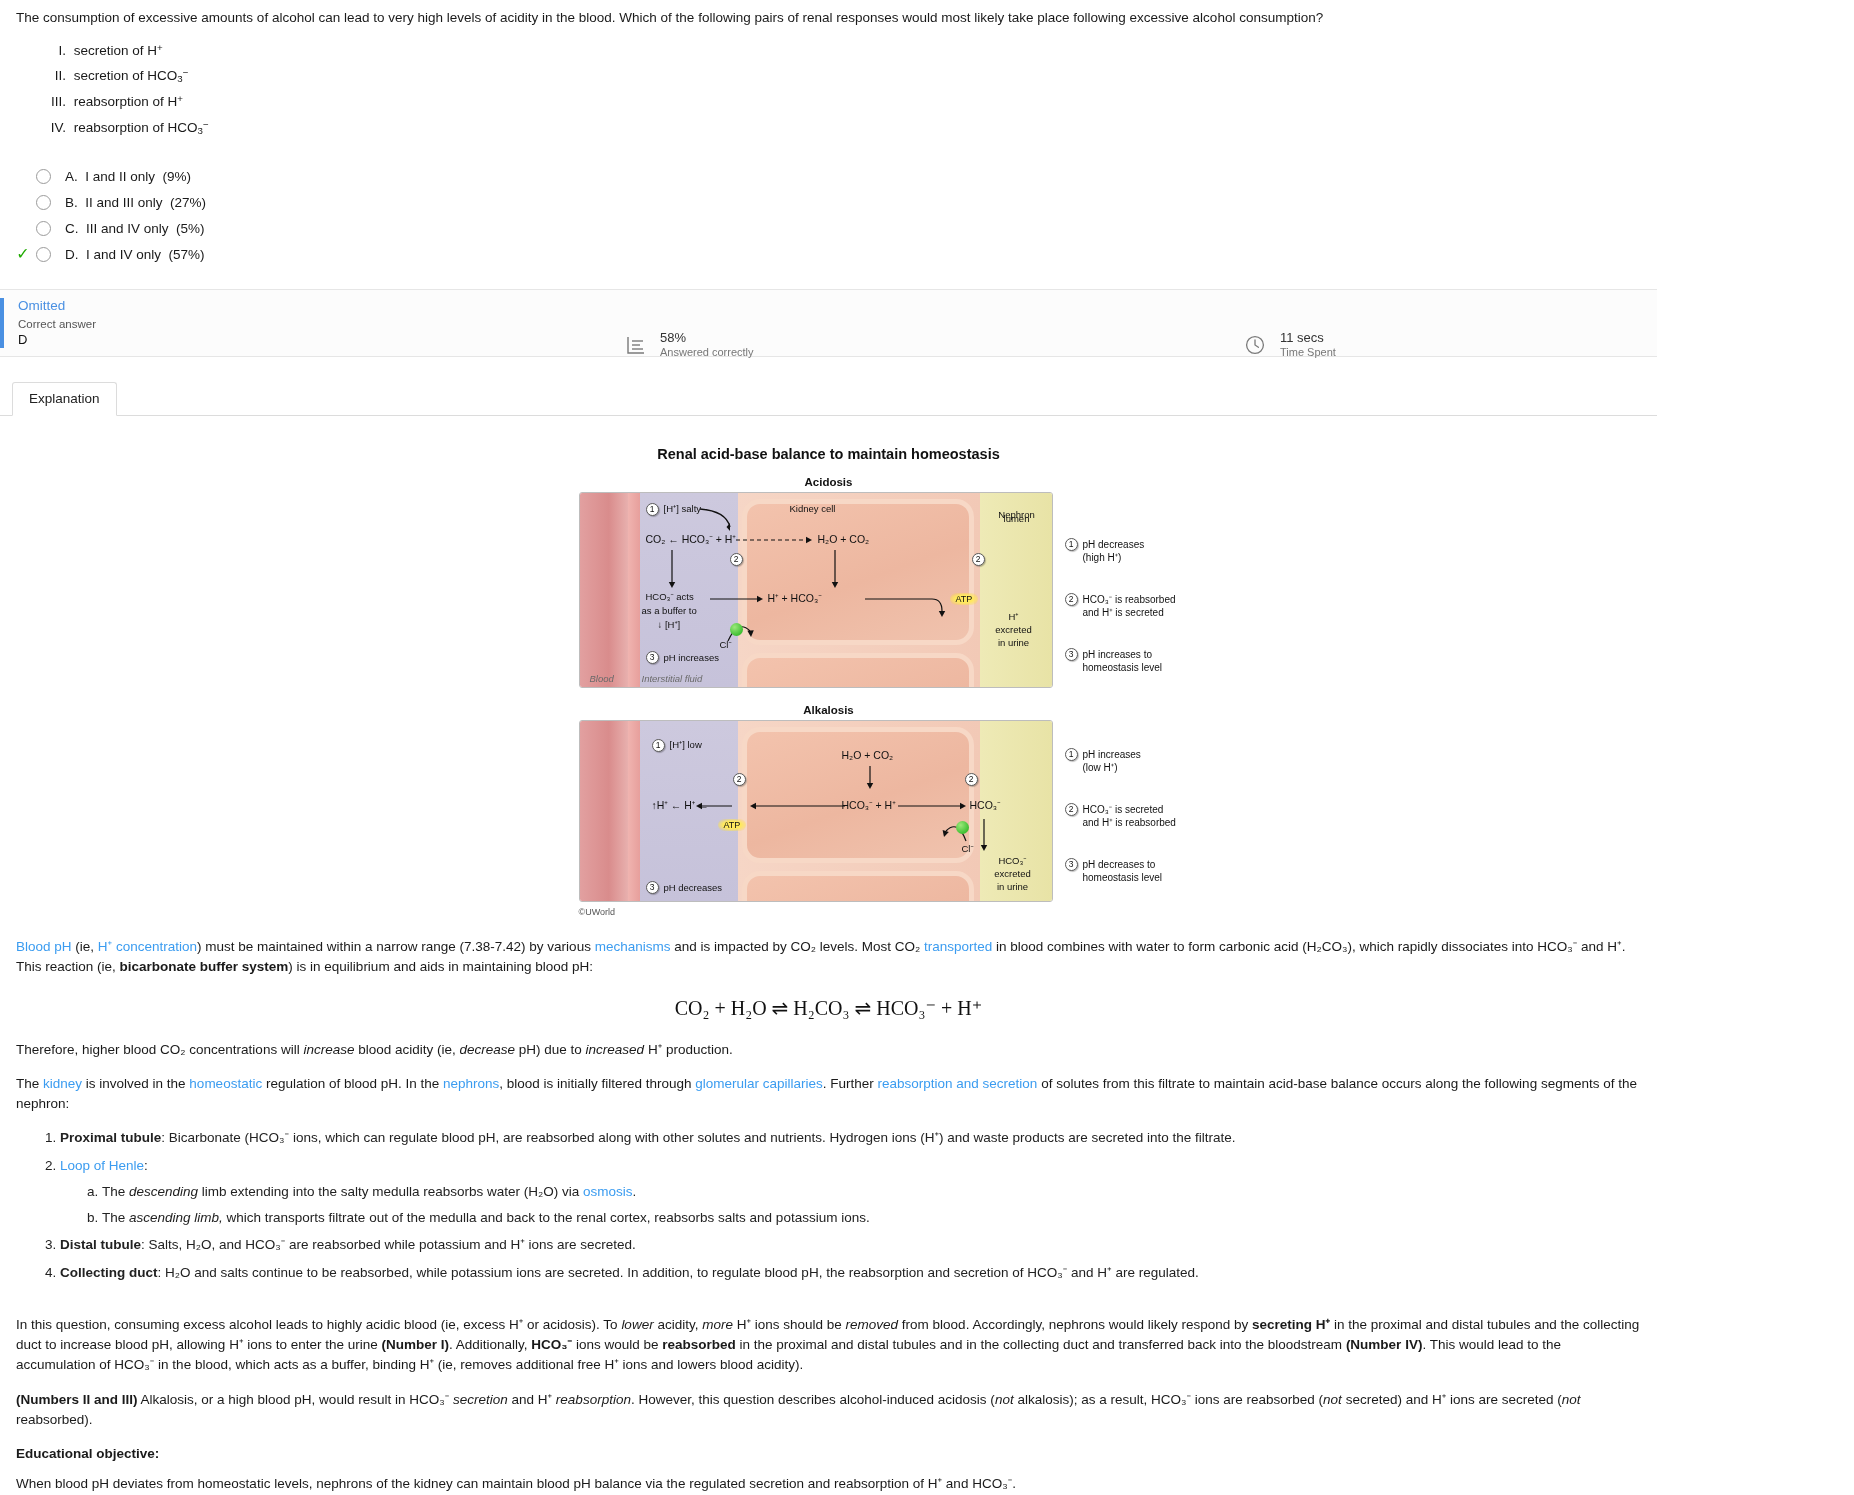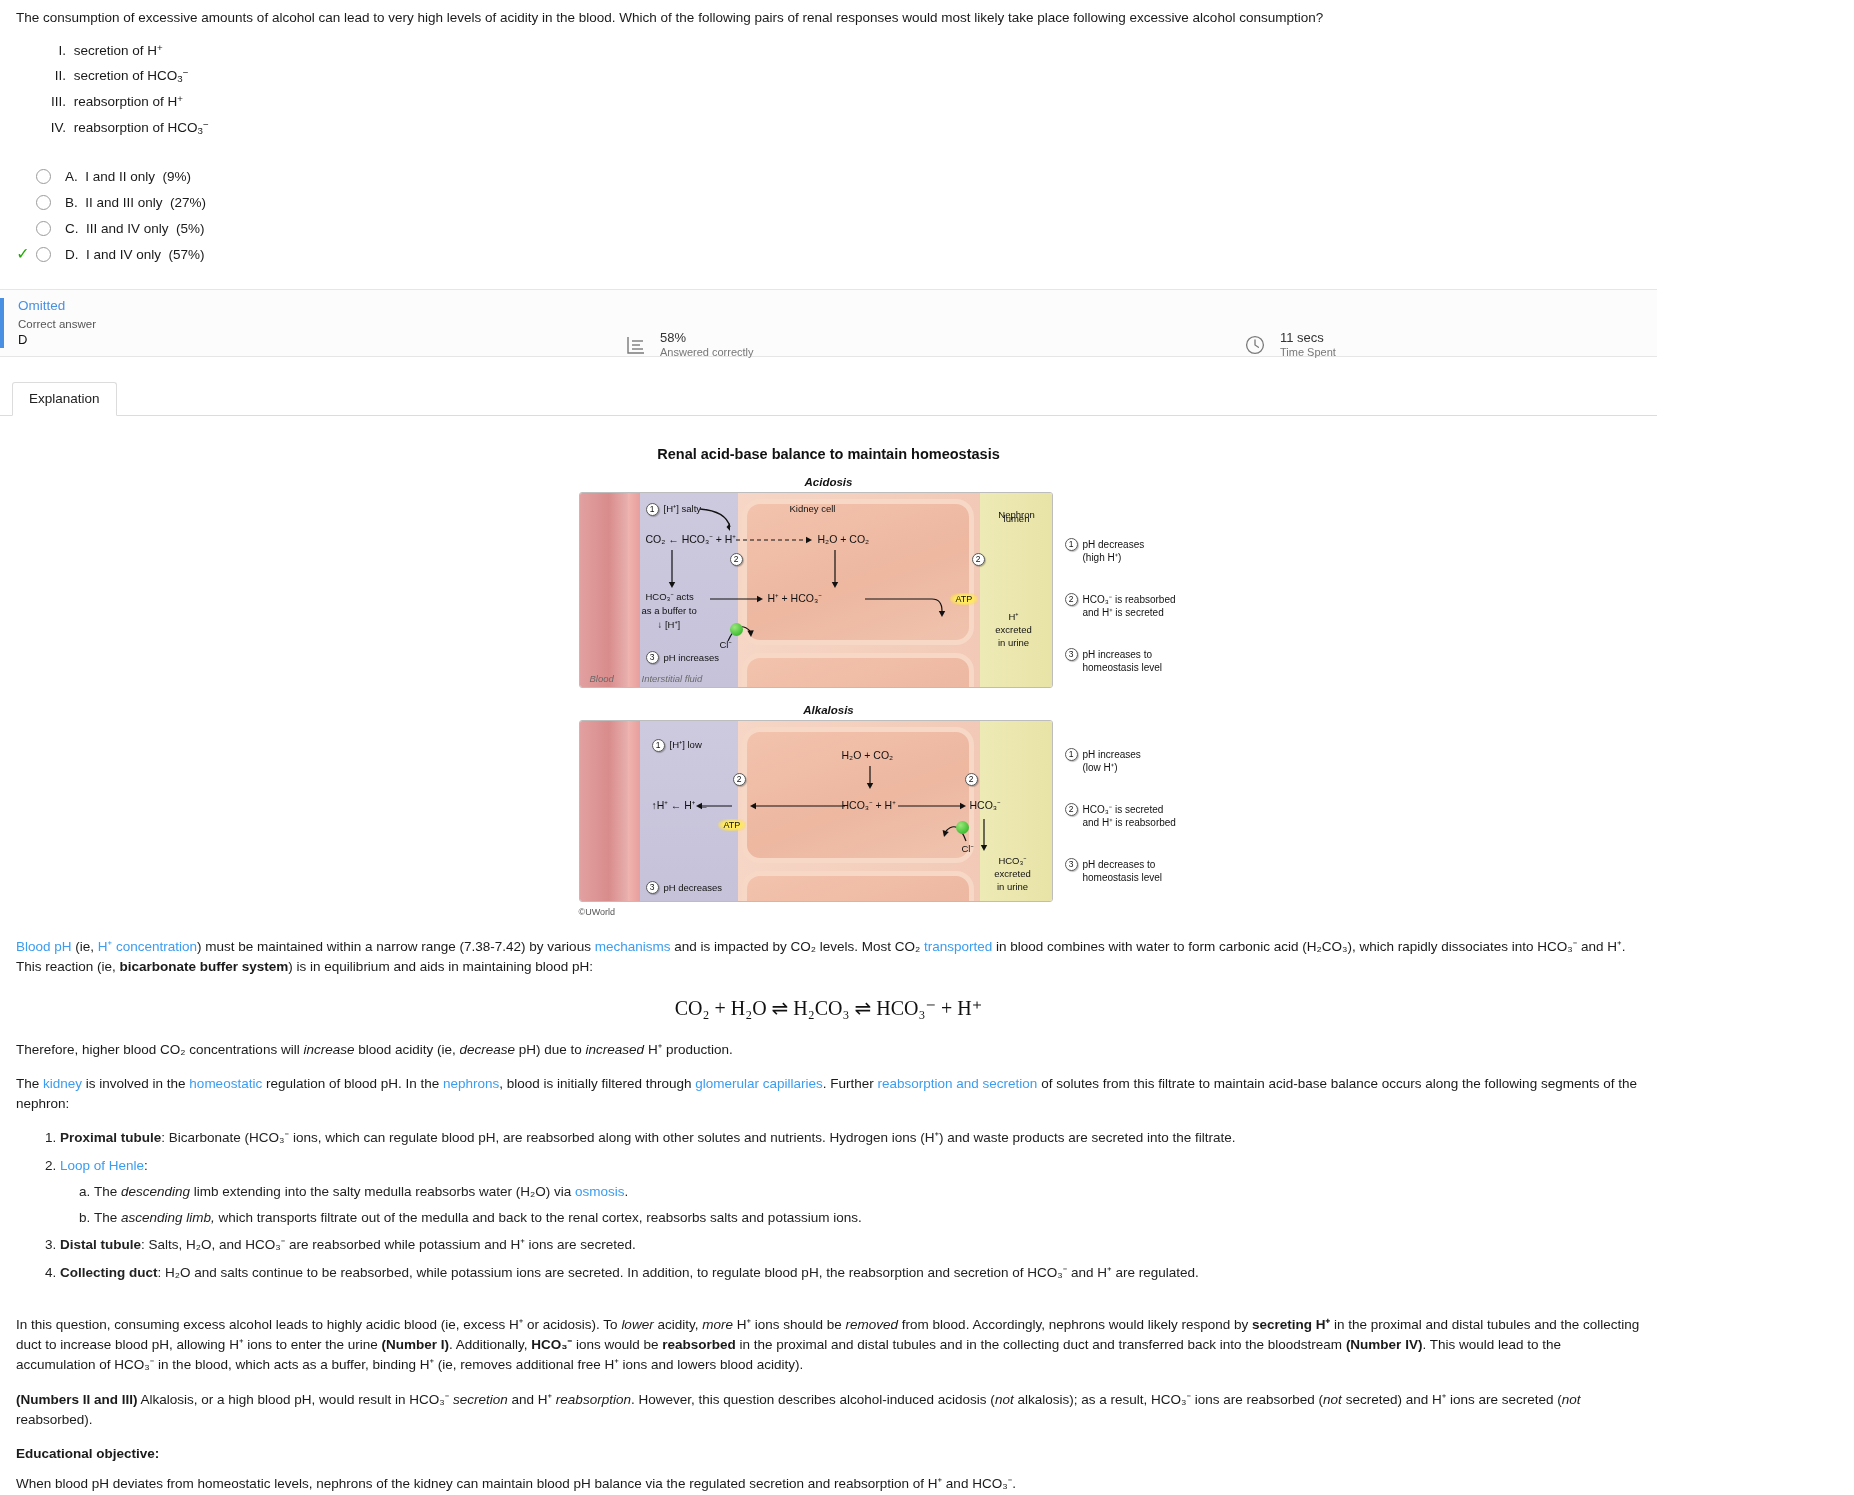--- a/index.html
+++ b/index.html
@@ -101,21 +101,20 @@
     margin-bottom: 14px;
   }
   .fig-center { display:flex; justify-content:center; }
   .fig-inner { width: 500px; position: relative; }
   .panel-label {
     text-align:center;
     font-weight: bold;
     font-size: 11.5px;
     color: #111;
     margin-bottom: 4px;
-    font-style: italic;
   }
 
   .panel {
     position: relative;
     width: 474px;
     height: 196px;
     border: 1px solid #bdbdbd;
     border-radius: 3px;
     overflow: hidden;
     background: #fff;
@@ -195,21 +194,21 @@
     text-align: center;
     font-family: "Liberation Serif", serif;
     font-size: 20px;
     margin: 18px 0 20px 0;
     color: #111;
   }
 
   ol.seg { margin: 8px 0 8px 0; padding-left: 44px; font-size:13.5px; }
   ol.seg > li { margin: 7px 0; line-height: 1.5; }
   ol.sub { list-style: lower-alpha; padding-left: 30px; margin: 6px 0; }
-  ol.sub > li { margin: 6px 4px; }
+  ol.sub > li { margin: 6px 12px; }
   .gap { height: 10px; }
 </style>
 </head>
 <body>
 
 <div class="page">
 
   <div class="stem">
     <div>The consumption of excessive amounts of alcohol can lead to very high levels of acidity in the blood.  Which of the following pairs of renal responses would most likely take place following excessive alcohol consumption?</div>
     <ul class="roman-list">

